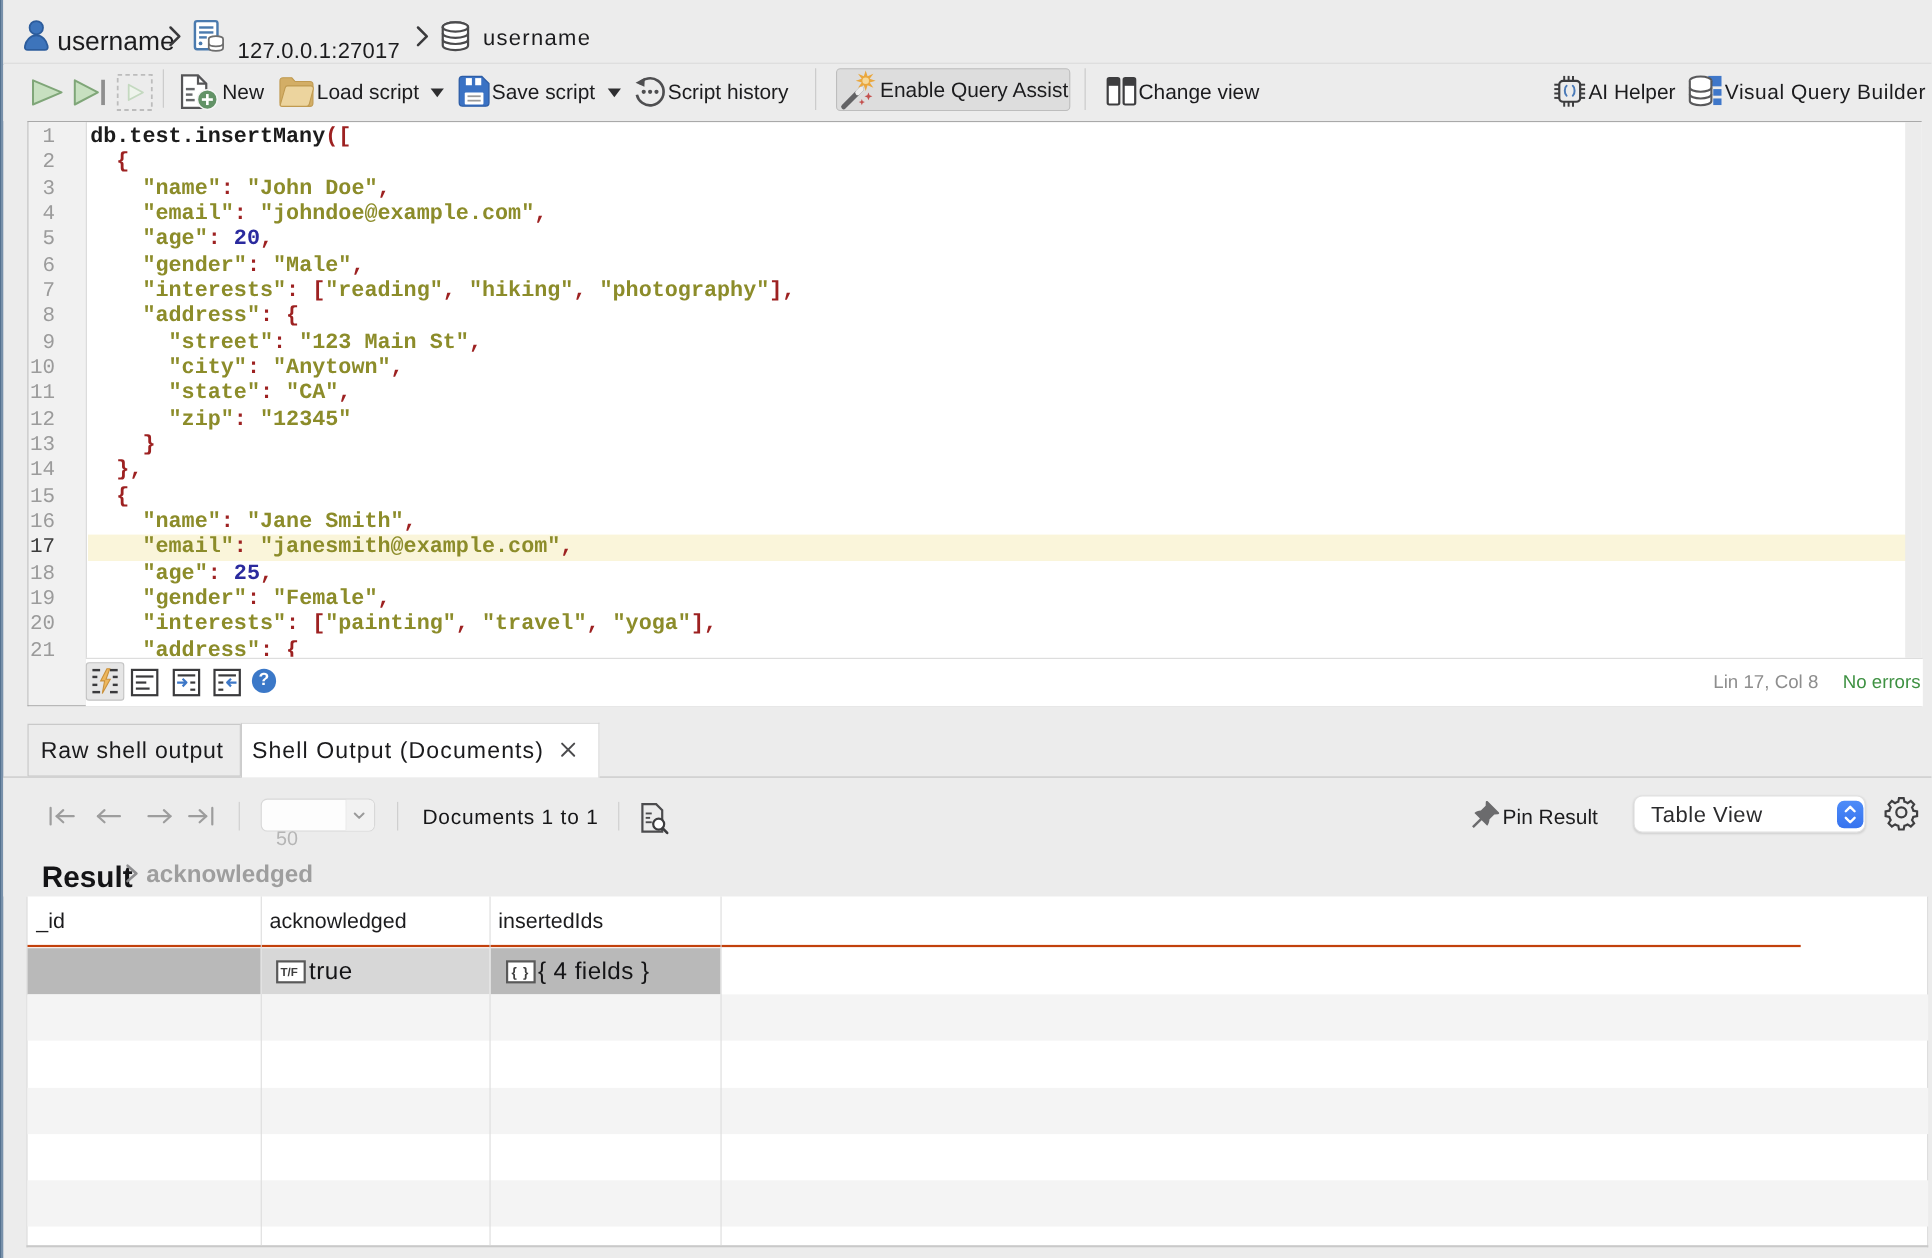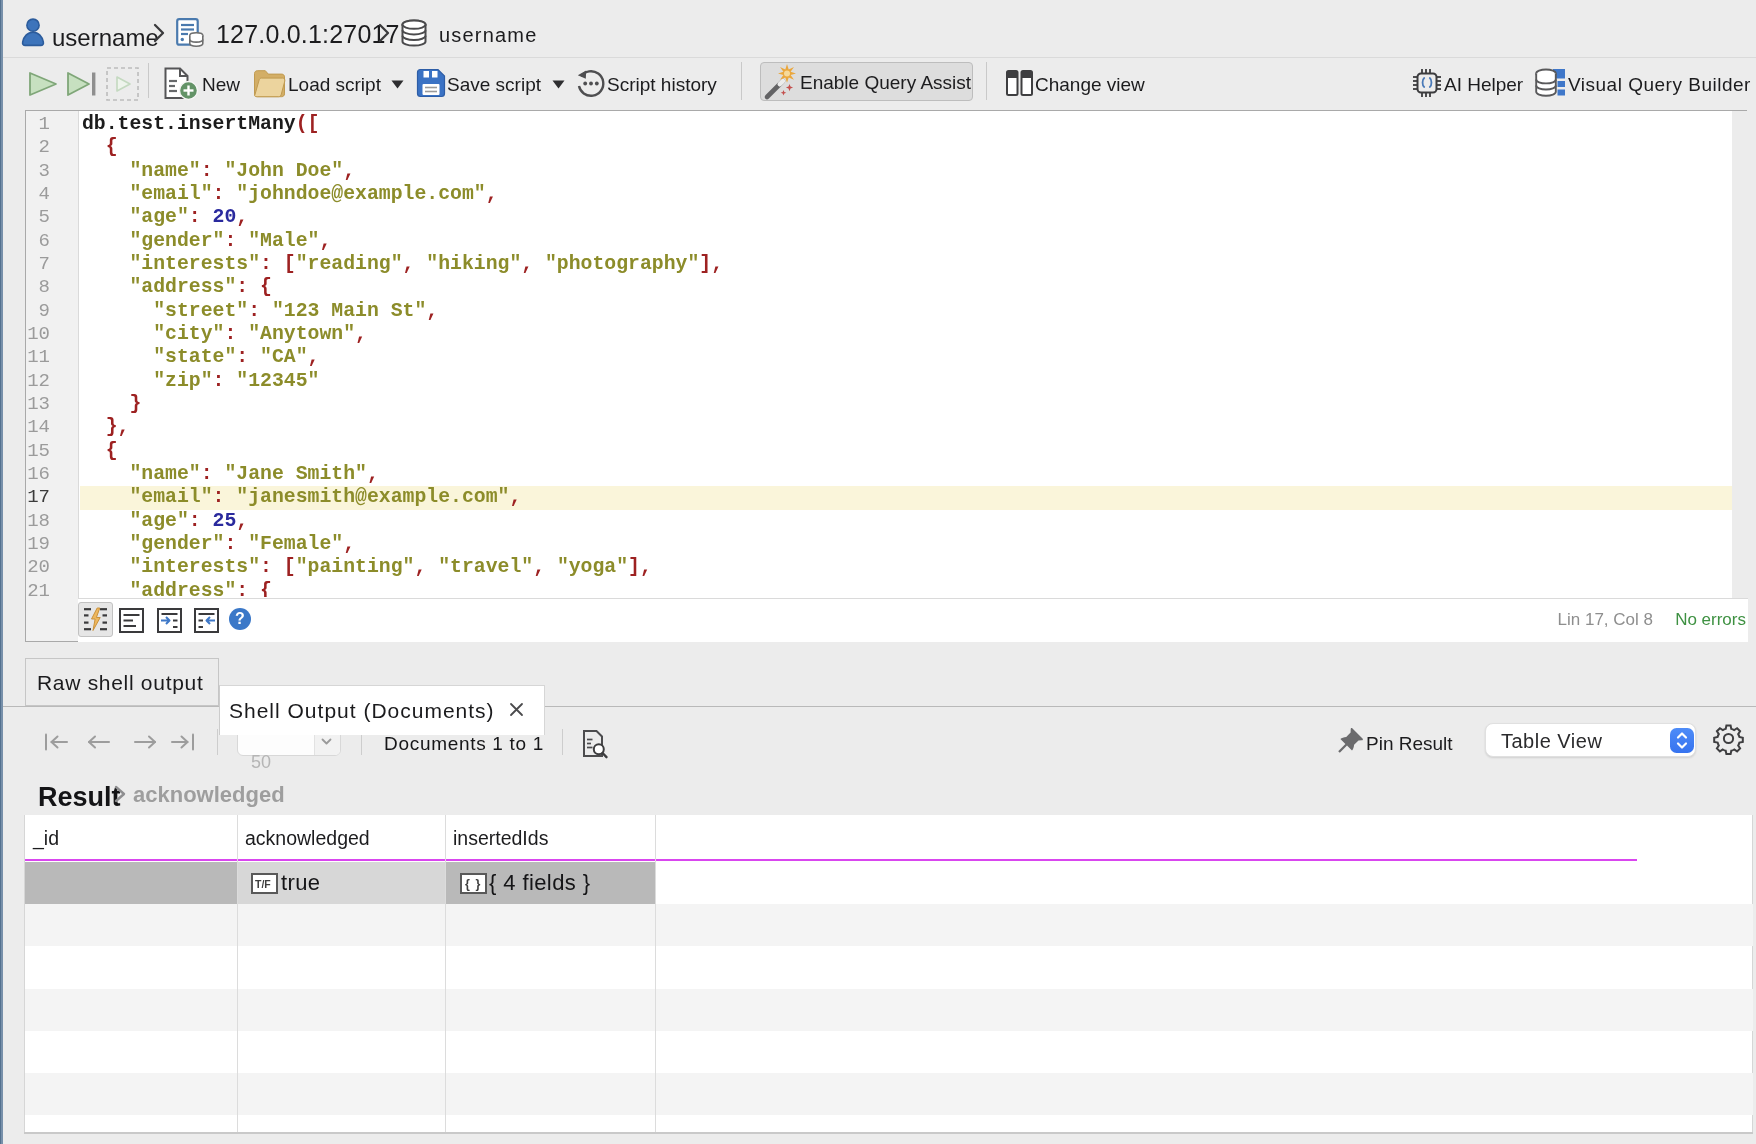--- a/index.html
+++ b/index.html
@@ -30,30 +30,30 @@
   .cl.hl { background:#faf5da; }
   .s { color:#8c8c2a; }
   .p { color:#9d2121; }
   .nb { color:#2a2a9e; }
   #edstatus { position:absolute; left:52px; top:487px; width:1670px; height:44px; background:#ffffff; border-top:1px solid #dadada; }
   #edstatus .txt { position:absolute; top:13px; font-size:17px; color:#8e8e8e; white-space:nowrap; }
 
   
   #tabline { left:3px; top:706px; width:1753px; height:1px; background:#b9b9b9; }
   #tab1 { left:25px; top:658px; width:194px; height:48px; background:#ececec; border:1px solid #c6c6c6; }
-  #tab2 { left:219px; top:657px; width:326px; height:50px; background:#ffffff; border-left:1px solid #cccccc; border-right:1px solid #d6d6d6; border-top:1px solid #d6d6d6; z-index:3;margin-top:28px; }
+  #tab2 { left:219px; top:657px; width:326px; height:50px; background:#ffffff; border-left:1px solid #cccccc; border-right:1px solid #d6d6d6; border-top:1px solid #d6d6d6; z-index:3; }
   .tabtxt { position:absolute; font-size:21px; letter-spacing:0.7px; color:#1b1b1d; white-space:nowrap; }
 
   
   #pagarea { left:3px; top:707px; width:1753px; height:108px; background:#ececec; }
 
   
   #tablewrap { left:24px; top:815px; width:1729px; height:319px; background:#ffffff; border-left:1px solid #d6d6d6; border-right:1px solid #d6d6d6; }
   .colsep { position:absolute; top:0; width:1px; height:317px; background:#dcdcdc; z-index:2; }
-  #thead { position:absolute; left:0; top:0; width:1612px; height:46px; border-bottom:2px solid #d946ef; font-size:19.5px; color:#1c1c1e; }
+  #thead { position:absolute; left:0; top:0; width:1612px; height:46px; border-bottom:2px solid #c2410c; font-size:19.5px; color:#1c1c1e; }
   .stripe { position:absolute; left:0; width:1728px; height:42px; background:#f4f4f4; }
   #botline { left:24px; top:1132px; width:1729px; height:2px; background:#c9c9c9; }
   .cell { position:absolute; top:47px; height:42px; }
   .celltxt { position:absolute; font-size:22px; letter-spacing:0.4px; color:#151517; white-space:nowrap; }
 </style>
 </head>
 <body>
 <div class="abs" id="strip"></div>
 <div class="abs" id="crumbbar"></div>
 
@@ -70,21 +70,21 @@
   <line x1="5" y1="7" x2="18" y2="7" stroke="#4a7aae" stroke-width="2.2"></line>
   <line x1="5" y1="11.5" x2="18" y2="11.5" stroke="#4a7aae" stroke-width="2.2"></line>
   <line x1="5" y1="16" x2="12" y2="16" stroke="#4a7aae" stroke-width="2.2"></line>
   <circle cx="6.3" cy="21.5" r="1.7" fill="#4a7aae"></circle>
   <g>
     <ellipse cx="20.3" cy="17.4" rx="6.5" ry="2.6" fill="#fff" stroke="#6e6e6e" stroke-width="1.6"></ellipse>
     <path d="M13.8 17.4 v8.2 c0 1.5 2.9 2.6 6.5 2.6 s6.5-1.1 6.5-2.6 v-8.2" fill="#fff" stroke="#6e6e6e" stroke-width="1.6"></path>
     <path d="M13.8 21.5 c0 1.5 2.9 2.6 6.5 2.6 s6.5-1.1 6.5-2.6" fill="none" stroke="#6e6e6e" stroke-width="1.6"></path>
   </g>
 </svg>
-<span class="lbl" style="left:216px; top:20px; font-size:25px; letter-spacing:0.2px;">127.0.0.1:27017</span>
+<span class="lbl" style="left:216px; top:36px; font-size:20px; letter-spacing:0.2px;">127.0.0.1:27017</span>
 <svg class="abs" style="left:378px; top:23px;" width="12" height="20" viewBox="0 0 12 20">
     <path d="M2 2 L10 10 L2 18" fill="none" stroke="#3a3a3c" stroke-width="2.3" stroke-linecap="round" stroke-linejoin="round"></path>
   </svg>
 <svg class="abs" style="left:400px; top:19px;" width="28" height="28" viewBox="0 0 28 28">
   <ellipse cx="14" cy="5.6" rx="11.5" ry="4.2" fill="#fff" stroke="#4b4b4d" stroke-width="2"></ellipse>
   <path d="M2.5 5.6 v16.8 c0 2.3 5.1 4.2 11.5 4.2 s11.5-1.9 11.5-4.2 V5.6" fill="#fff" stroke="#4b4b4d" stroke-width="2"></path>
   <ellipse cx="14" cy="5.6" rx="11.5" ry="4.2" fill="#fff" stroke="#4b4b4d" stroke-width="2"></ellipse>
   <path d="M2.5 11.2 c0 2.3 5.1 4.2 11.5 4.2 s11.5-1.9 11.5-4.2" fill="none" stroke="#4b4b4d" stroke-width="2"></path>
   <path d="M2.5 16.8 c0 2.3 5.1 4.2 11.5 4.2 s11.5-1.9 11.5-4.2" fill="none" stroke="#4b4b4d" stroke-width="2"></path>
 </svg>

